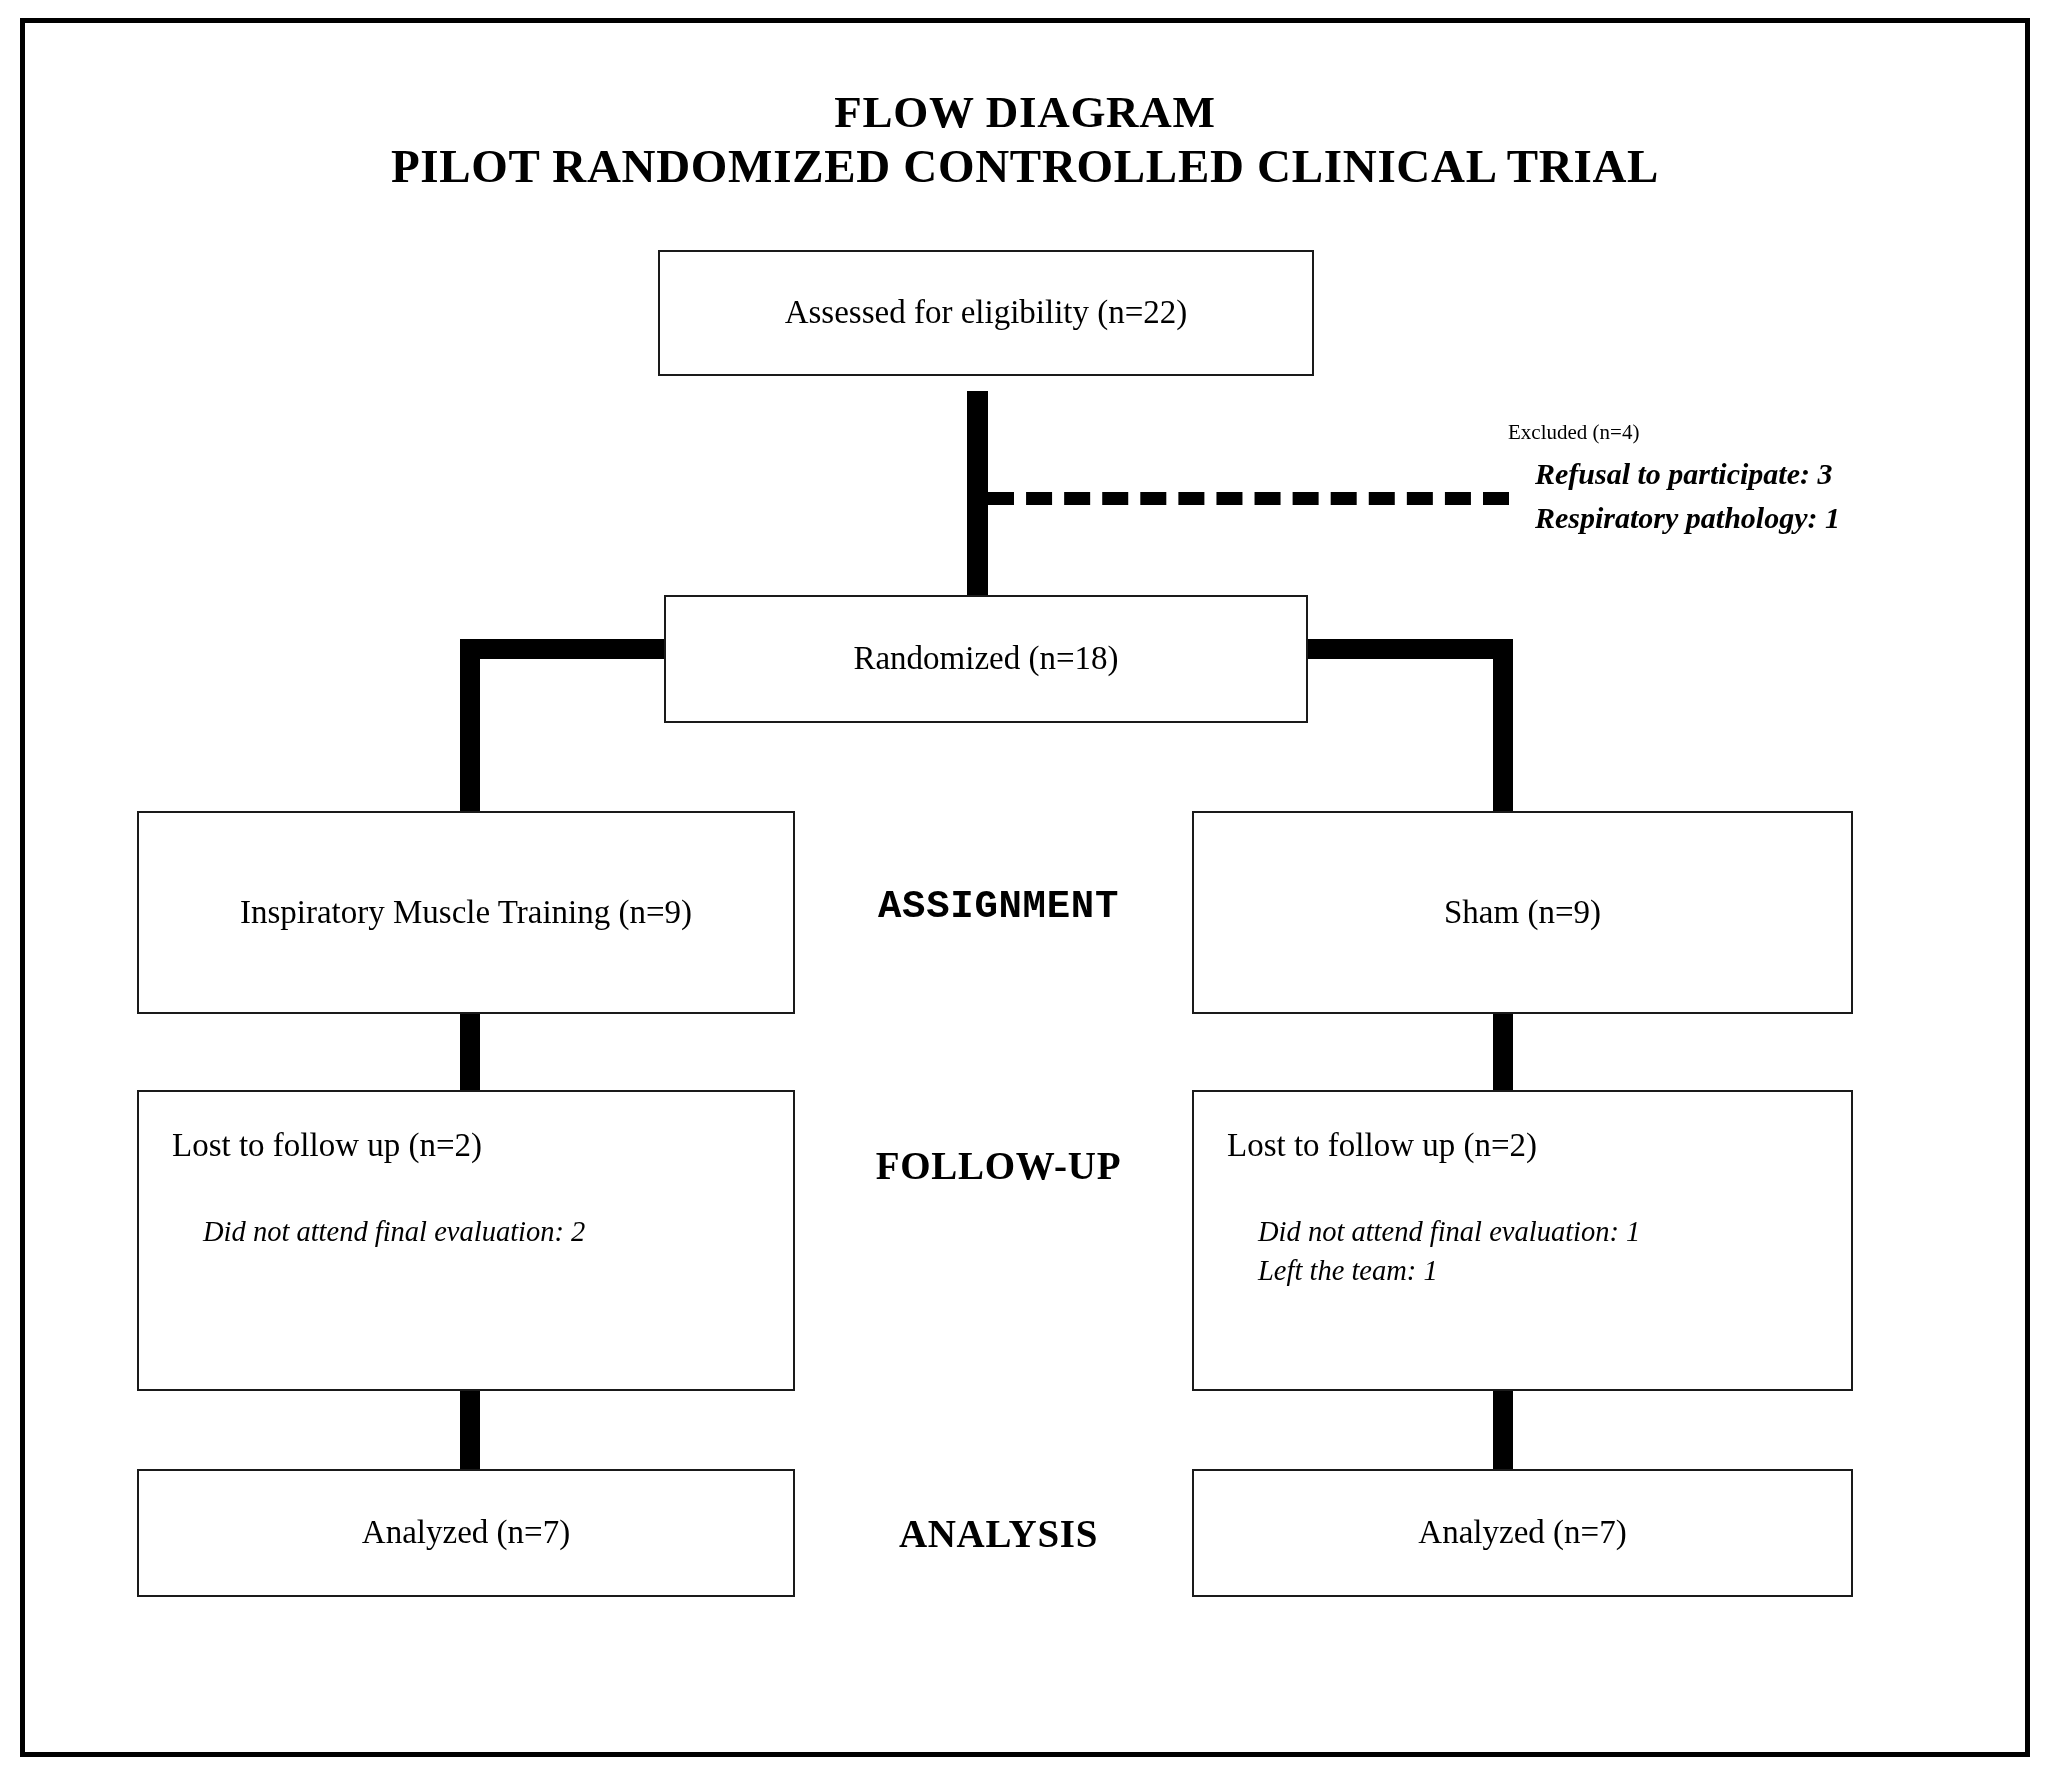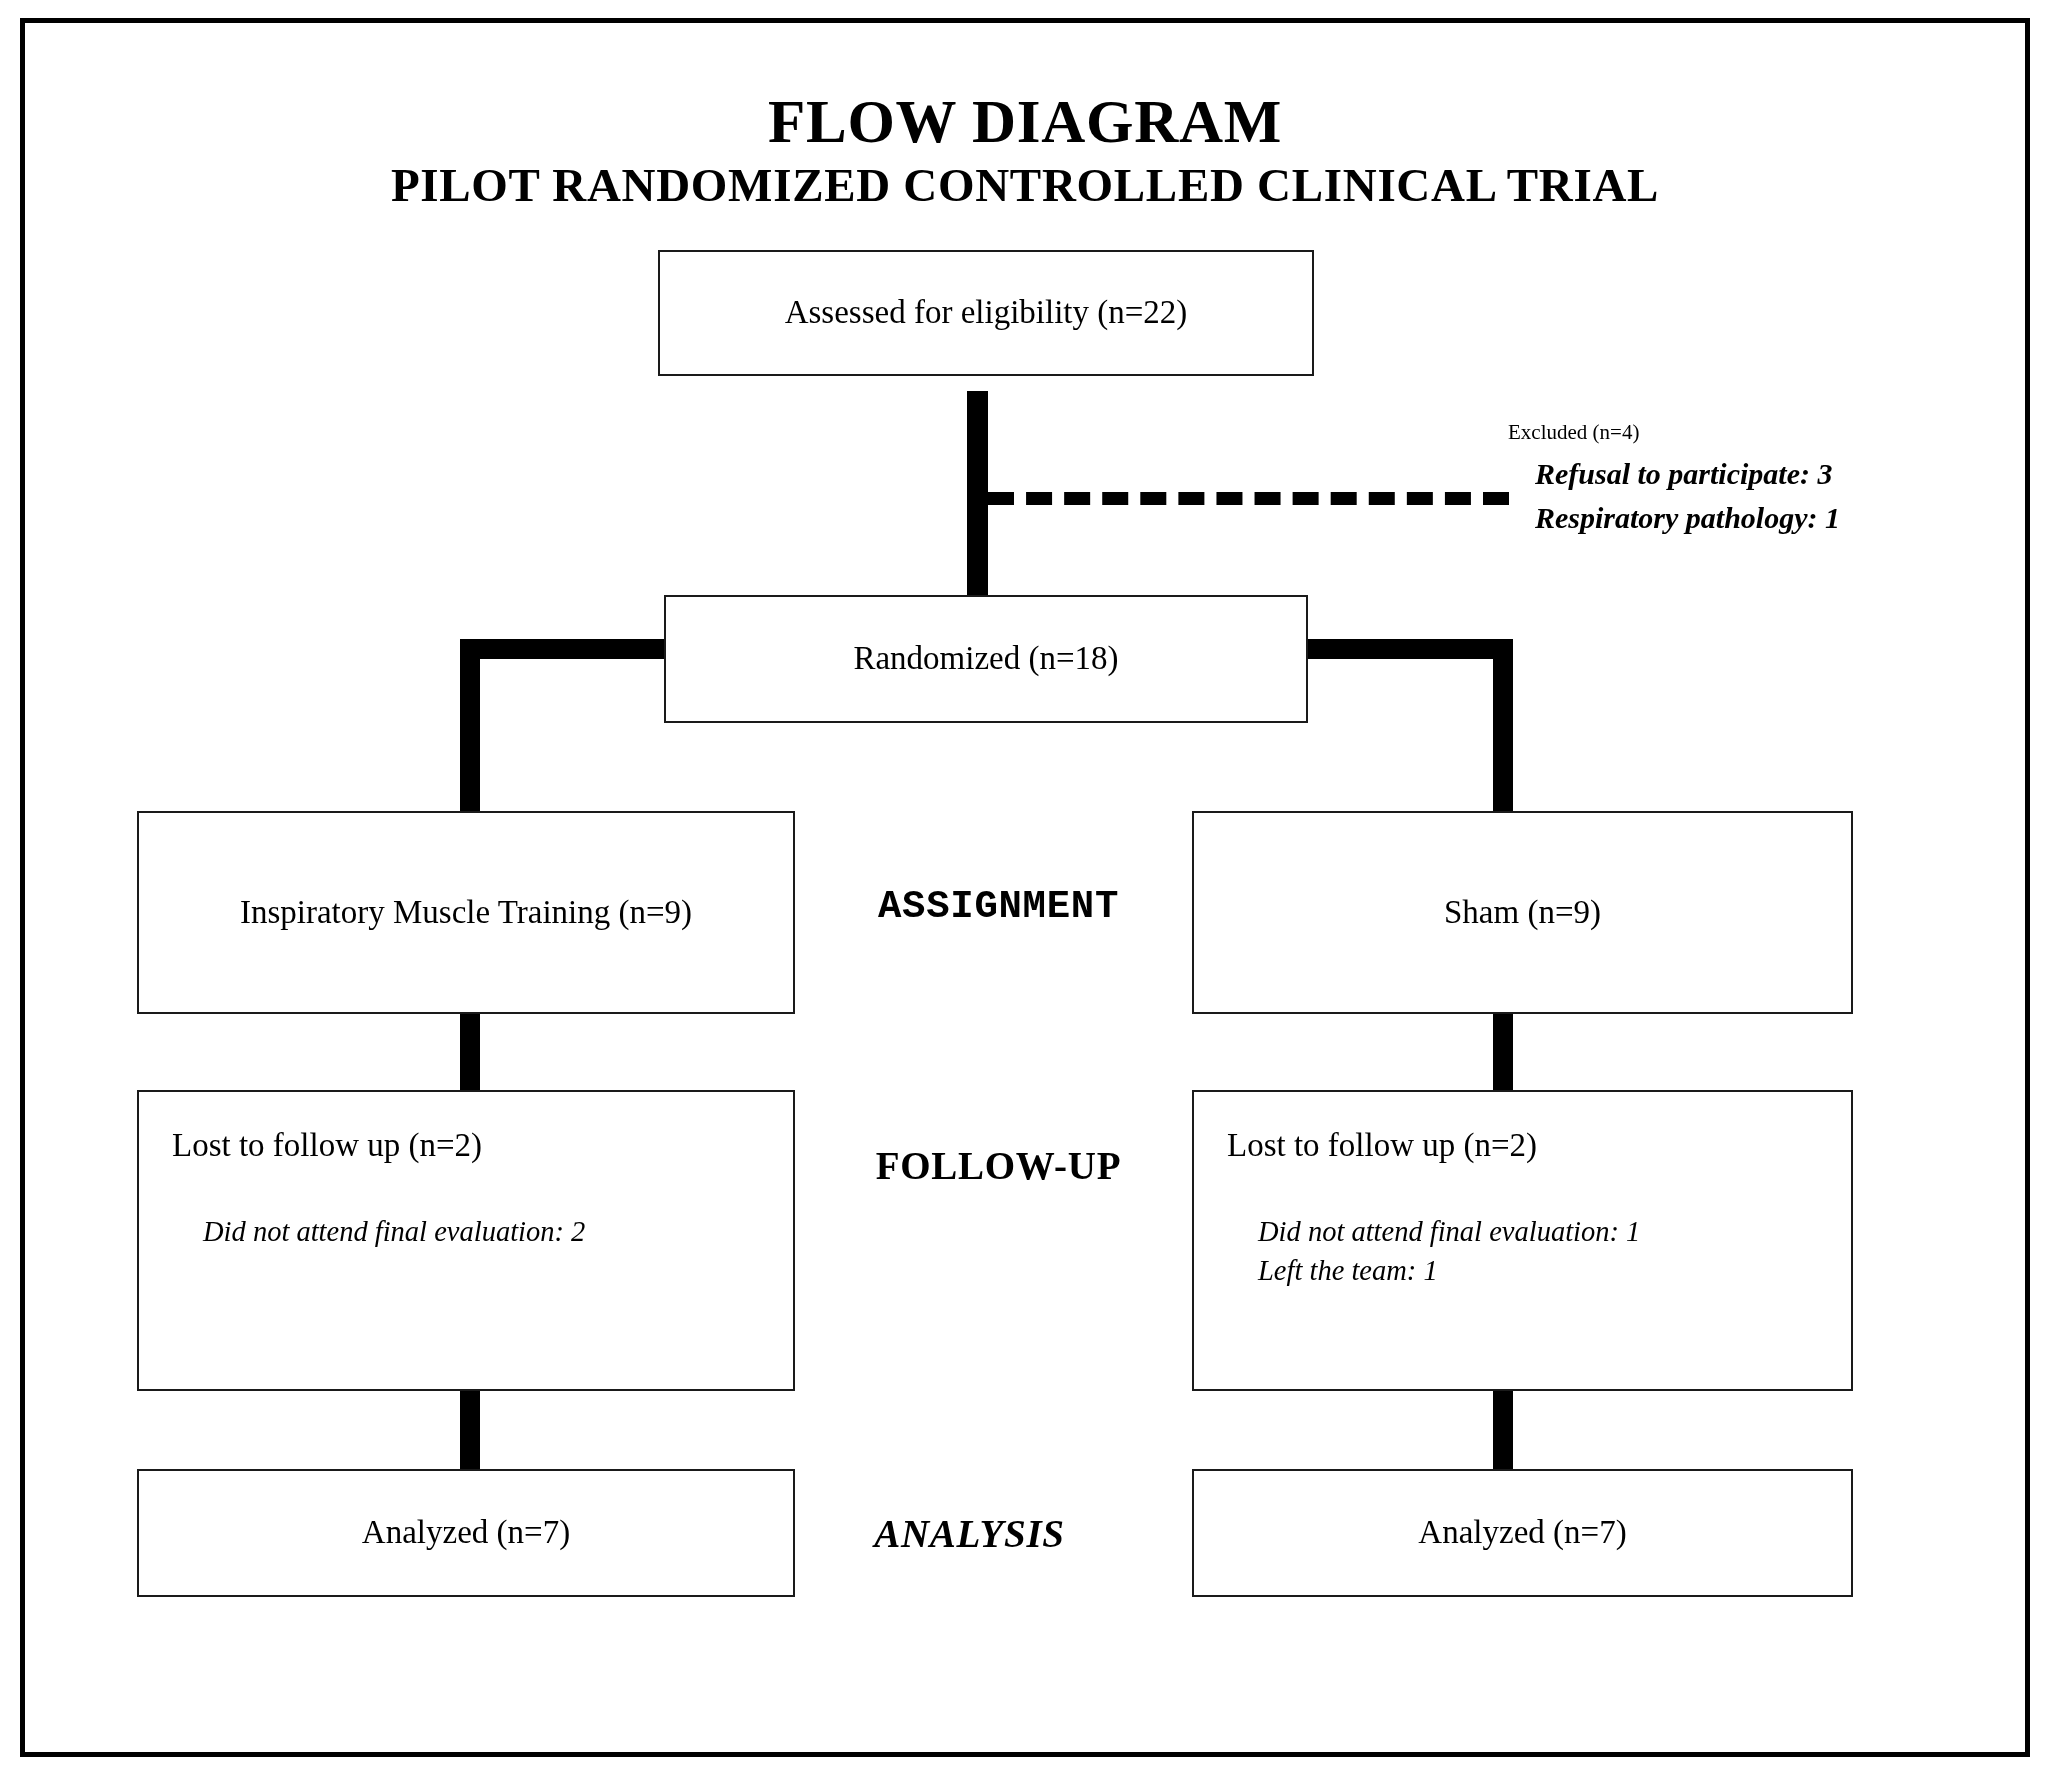--- a/index.html
+++ b/index.html
@@ -36,21 +36,21 @@
   
   .title-block {
     position: absolute;
     left: 20px;
     top: 86px;
     width: 2010px;
     text-align: center;
     line-height: 1.18;
   }
   .title-line-1 {
-    font-size: 61px;
+    font-size: 45px;
     font-weight: bold;
     letter-spacing: 0.7px;
   }
   .title-line-2 {
     font-size: 47px;
     font-weight: bold;
     letter-spacing: 0.7px;
   }
 
   
@@ -205,20 +205,20 @@
     </div>
   </div>
 
   <div class="conn" style="left:460px; top:1387px; width:20px; height:87px;"></div>
   <div class="conn" style="left:1493px; top:1387px; width:20px; height:87px;"></div>
 
   <div class="fbox fbox-center" style="left:137px; top:1469px; width:658px; height:128px;">
     <div class="fbox-text">Analyzed (n=7)</div>
   </div>
 
-  <div class="stage-label" style="left:777px; top:1511px; width:385px;font-style:italic;">ANALYSIS</div>
+  <div class="stage-label" style="left:806px; top:1511px; width:385px;">ANALYSIS</div>
 
   <div class="fbox fbox-center" style="left:1192px; top:1469px; width:661px; height:128px;">
     <div class="fbox-text">Analyzed (n=7)</div>
   </div>
 
 </div>
 
 
 </body></html>

